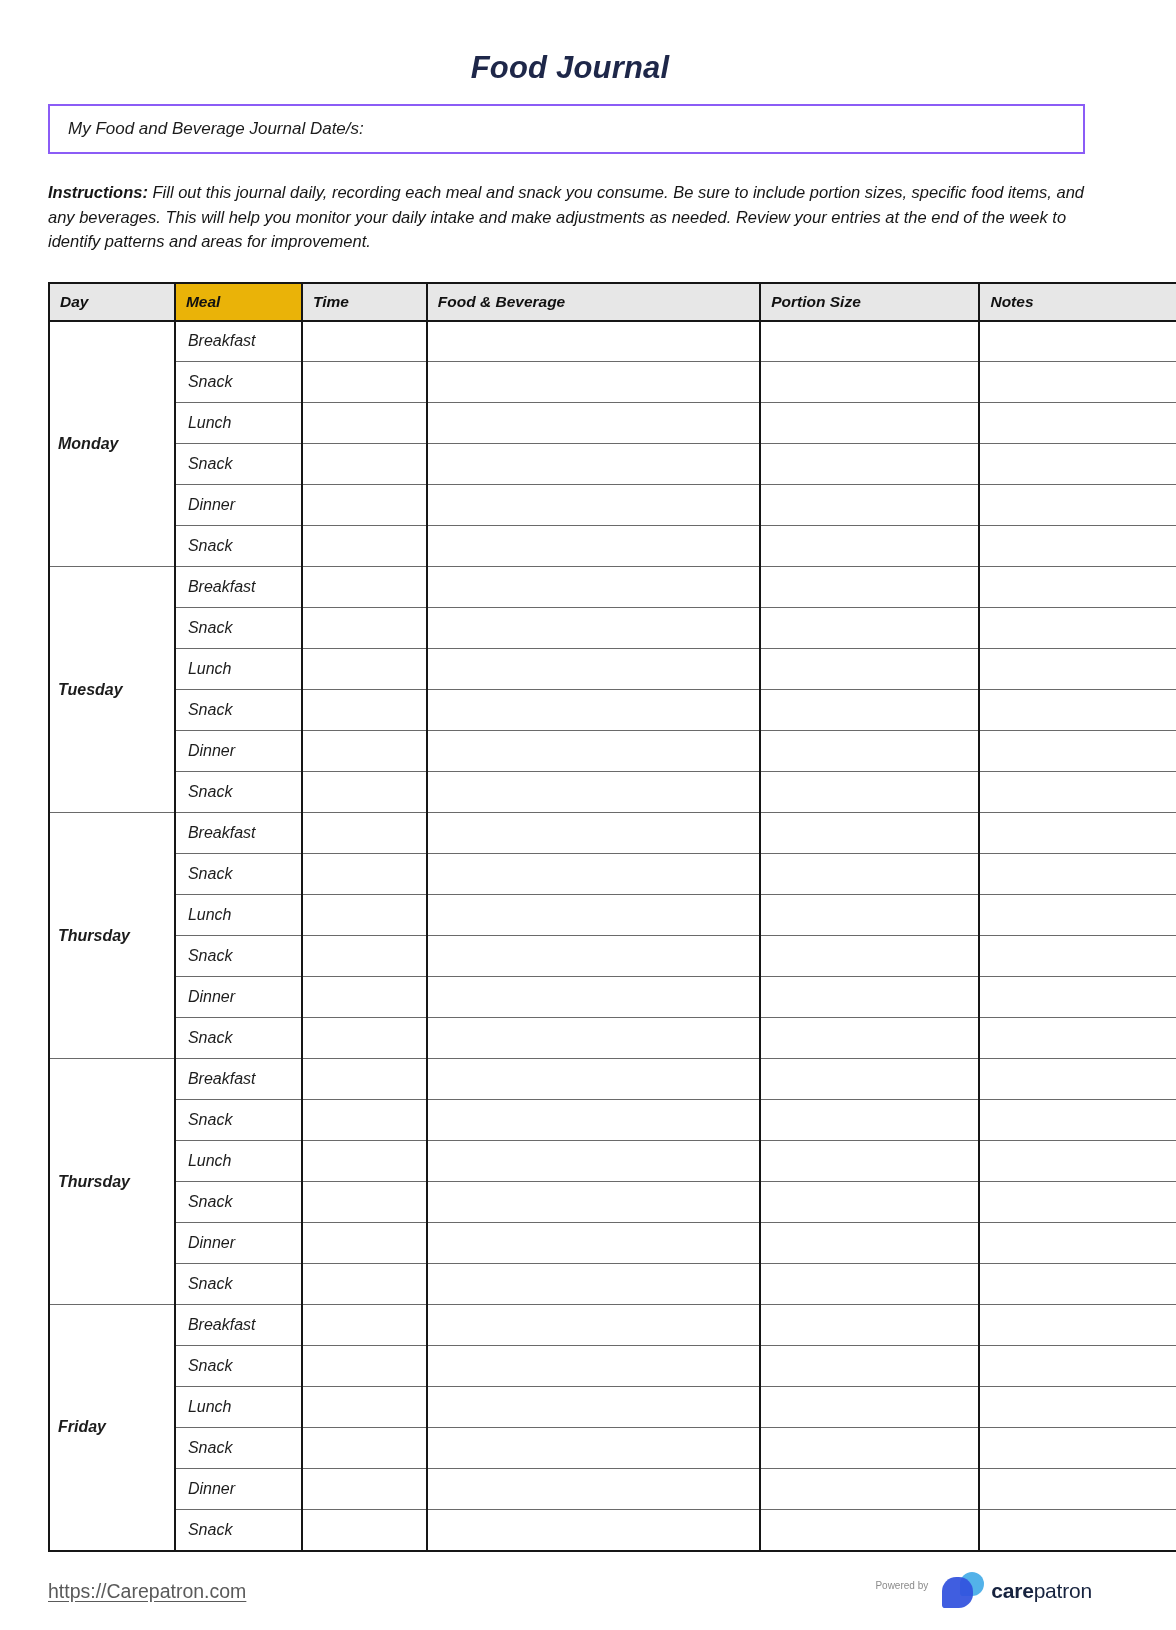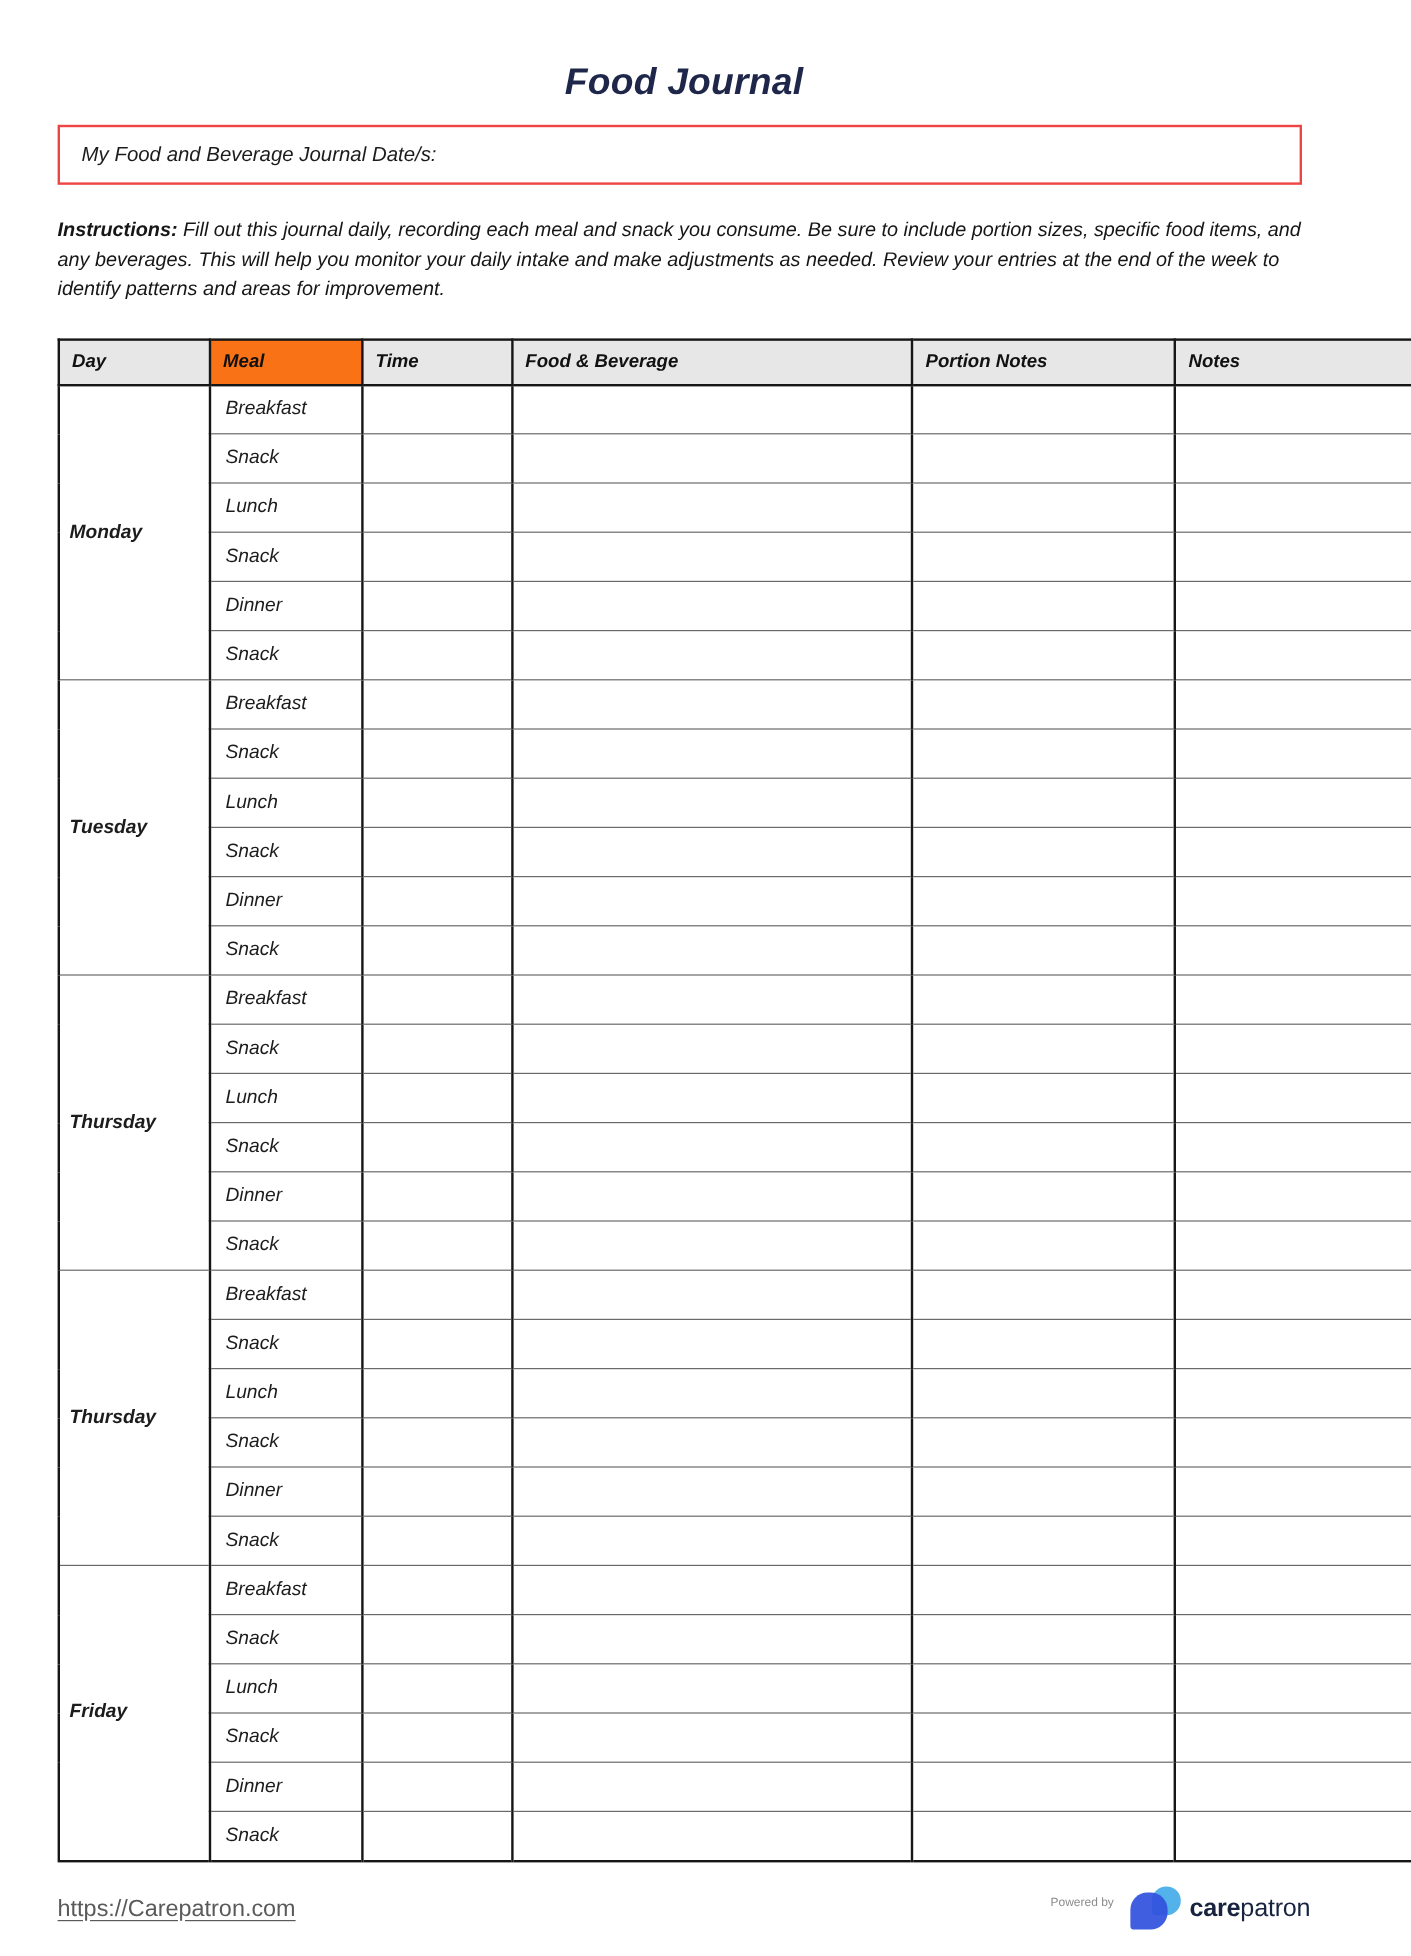--- a/index.html
+++ b/index.html
@@ -18,21 +18,21 @@
     font-weight:bold;
     color:#1e2749;
     text-align:center;
     letter-spacing:0.2px;
     margin-bottom:18px;
   }
 
   .date-box {
     width:1037px;
     height:50px;
-    border:2px solid #ef4444;
+    border:2px solid #8b5cf6;
     display:flex;
     align-items:center;
     padding:0 18px;
     font-size:17px;
     color:#1c1c1c;
     margin-bottom:26px;
     cursor:text;
   }
   .date-box .date-value { margin-left:8px; }
 
@@ -156,24 +156,24 @@
         <col style="width: 10.8%;">
         <col style="width: 10.9%;">
         <col style="width: 10.7%;">
         <col style="width: 28.6%;">
         <col style="width: 18.8%;">
         <col style="width: 20.2%;">
       </colgroup>
     <thead>
       <tr id="journal-head-row">
           <th style="background: rgb(231, 231, 231);">Day</th>
-          <th style="background: #f97316;">Meal</th>
+          <th style="background: #eab308;">Meal</th>
           <th style="background: rgb(231, 231, 231);">Time</th>
           <th style="background: rgb(231, 231, 231);">Food &amp; Beverage</th>
-          <th style="background: rgb(231, 231, 231);">Portion Notes</th>
+          <th style="background: rgb(231, 231, 231);">Portion Size</th>
           <th style="background: rgb(231, 231, 231);">Notes</th>
         </tr>
     </thead>
     <tbody id="journal-body">
         <tr class="group-start">
           <td rowspan="6" class="day-cell">Monday</td>
           <td>Breakfast</td>
           <td></td>
           <td></td>
           <td></td>

